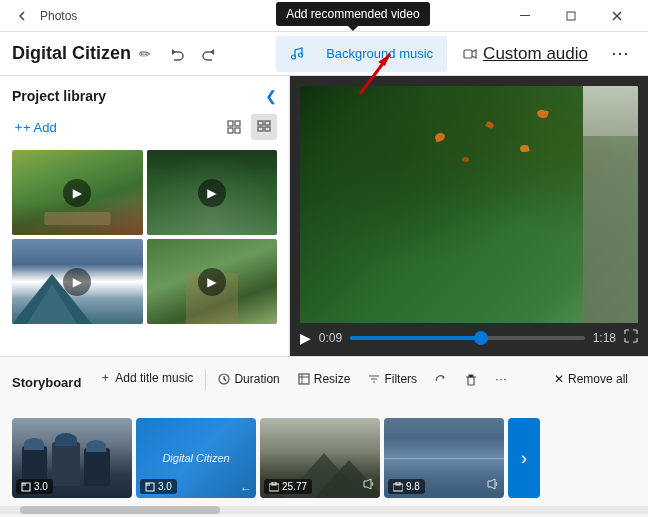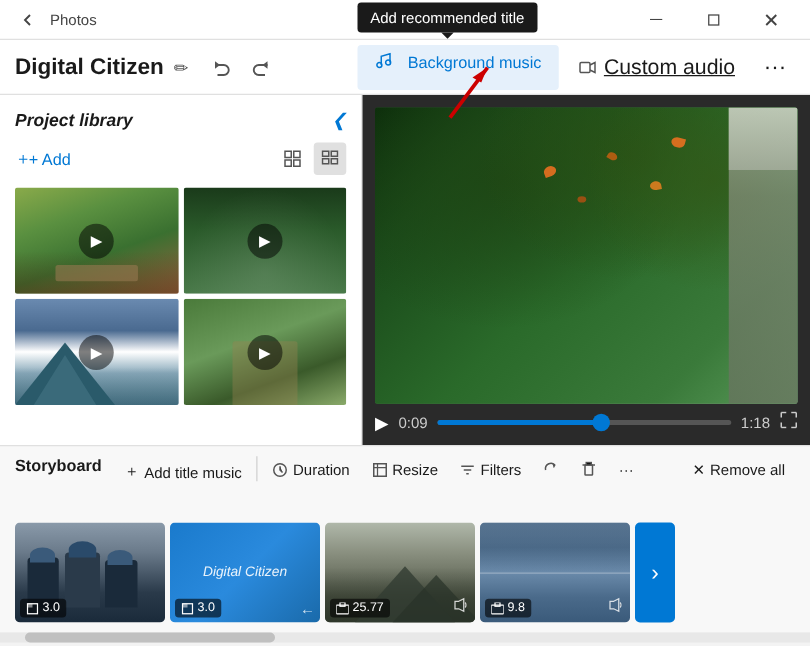--- a/index.html
+++ b/index.html
@@ -31,21 +31,21 @@
     }
     .project-title { font-size: 18px; font-weight: 600; color: #1a1a1a; margin-right: 8px; }
     .edit-icon { color: #555; cursor: pointer; font-size: 14px; margin-right: 12px; }
     .undo-redo { display: flex; gap: 4px; margin-right: auto; }
     .undo-redo button {
       background: none; border: none; cursor: pointer; width: 28px; height: 28px;
       display: flex; align-items: center; justify-content: center; border-radius: 3px; color: #555;
       font-size: 16px;
     }
     .music-btn {
-      display: flex; gap: 12px;
+      display: flex; align-items: center; gap: 22px;
       padding: 6px 14px; height: 36px; border: none; cursor: pointer;
       font-size: 13px; font-family: 'Segoe UI', Arial, sans-serif;
       background: #e5f0fb; color: #0078d4; border-radius: 3px;
       font-weight: 500;
     }
     .music-btn.active { background: #e5f0fb; color: #0078d4; }
     .custom-btn {
       display: flex; align-items: center; gap: 6px;
       padding: 6px 14px; height: 36px; border: none; cursor: pointer;
       font-size: 17px; font-family: 'Segoe UI', Arial, sans-serif;
@@ -64,21 +64,21 @@
     }
 
     
     .content { display: flex; height: 280px; }
 
     
     .left-panel {
       width: 290px; background: #ffffff; border-right: 1px solid #e0e0e0;
       padding: 12px; flex-shrink: 0;
     }
-    .panel-header { display: flex; align-items: center; justify-content: space-between; margin-bottom: 10px; font-style: italic; }
+    .panel-header { display: flex; align-items: center; justify-content: space-between; margin-bottom: 10px; }
     .panel-title { font-size: 14px; font-weight: 600; }
     .panel-collapse { cursor: pointer; color: #0078d4; font-size: 14px; }
     .panel-toolbar { display: flex; align-items: center; justify-content: space-between; margin-bottom: 10px; }
     .add-btn {
       display: flex; align-items: center; gap: 4px; background: none; border: none;
       cursor: pointer; font-size: 13px; color: #0078d4; font-family: 'Segoe UI', Arial, sans-serif;
     }
     .view-toggle { display: flex; gap: 4px; }
     .view-btn {
       width: 26px; height: 26px; border: none; background: none;
@@ -124,21 +124,21 @@
     }
     .time-end { font-size: 12px; color: #ccc; }
     .fullscreen-btn { background: none; border: none; cursor: pointer; color: #ccc; font-size: 14px; }
 
     
     .storyboard-section {
       background: #f8f8f8; border-top: 1px solid #e0e0e0;
       padding: 8px 12px 0;
     }
     .storyboard-toolbar {
-      display: flex; align-items: flex-start; gap: 2px; margin-bottom: 8px;
+      display: flex; align-items: flex-end; gap: 2px; margin-bottom: 8px;
     }
     .storyboard-title { font-size: 13px; font-weight: 600; margin-right: 8px; }
     .sb-btn {
       display: flex; align-items: center; gap: 4px; background: none; border: none;
       cursor: pointer; font-size: 12px; color: #1a1a1a; padding: 4px 8px;
       border-radius: 3px; font-family: 'Segoe UI', Arial, sans-serif;
     }
     .sb-separator { width: 1px; height: 20px; background: #d0d0d0; margin: 0 2px; }
     .remove-all-btn {
       margin-left: auto; display: flex; align-items: center; gap: 4px;
@@ -232,21 +232,21 @@
       <button title="Redo">
         <svg width="16" height="16" viewBox="0 0 16 16">
             <path d="M13 6H6C3.8 6 2 7.8 2 10C2 12.2 3.8 14 6 14H11" stroke="#555" stroke-width="1.5" fill="none"></path>
             <path d="M13 3L13 9L9 6Z" fill="#555"></path>
           </svg>
       </button>
     </div>
 
     <div class="music-toolbar-wrapper" style="position:relative; margin-left: auto;">
 
-      <div class="tooltip-container" style="position:absolute; top:-34px; left:0; white-space:nowrap;">Add recommended title</div>
+      <div class="tooltip-container" style="position:absolute; top:-34px; left:0; white-space:nowrap;">Add recommended video</div>
 
       <div style="display:flex; align-items:center; gap:2px;">
         <button class="music-btn active">
           <svg width="14" height="14" viewBox="0 0 14 14" fill="none">
             <path d="M5 10V3L12 1V8" stroke="#0078d4" stroke-width="1.2"></path>
             <circle cx="3.5" cy="10" r="2" stroke="#0078d4" stroke-width="1.2"></circle>
             <circle cx="10.5" cy="8" r="2" stroke="#0078d4" stroke-width="1.2"></circle>
           </svg>
           <span>Background music</span>
         </button>

